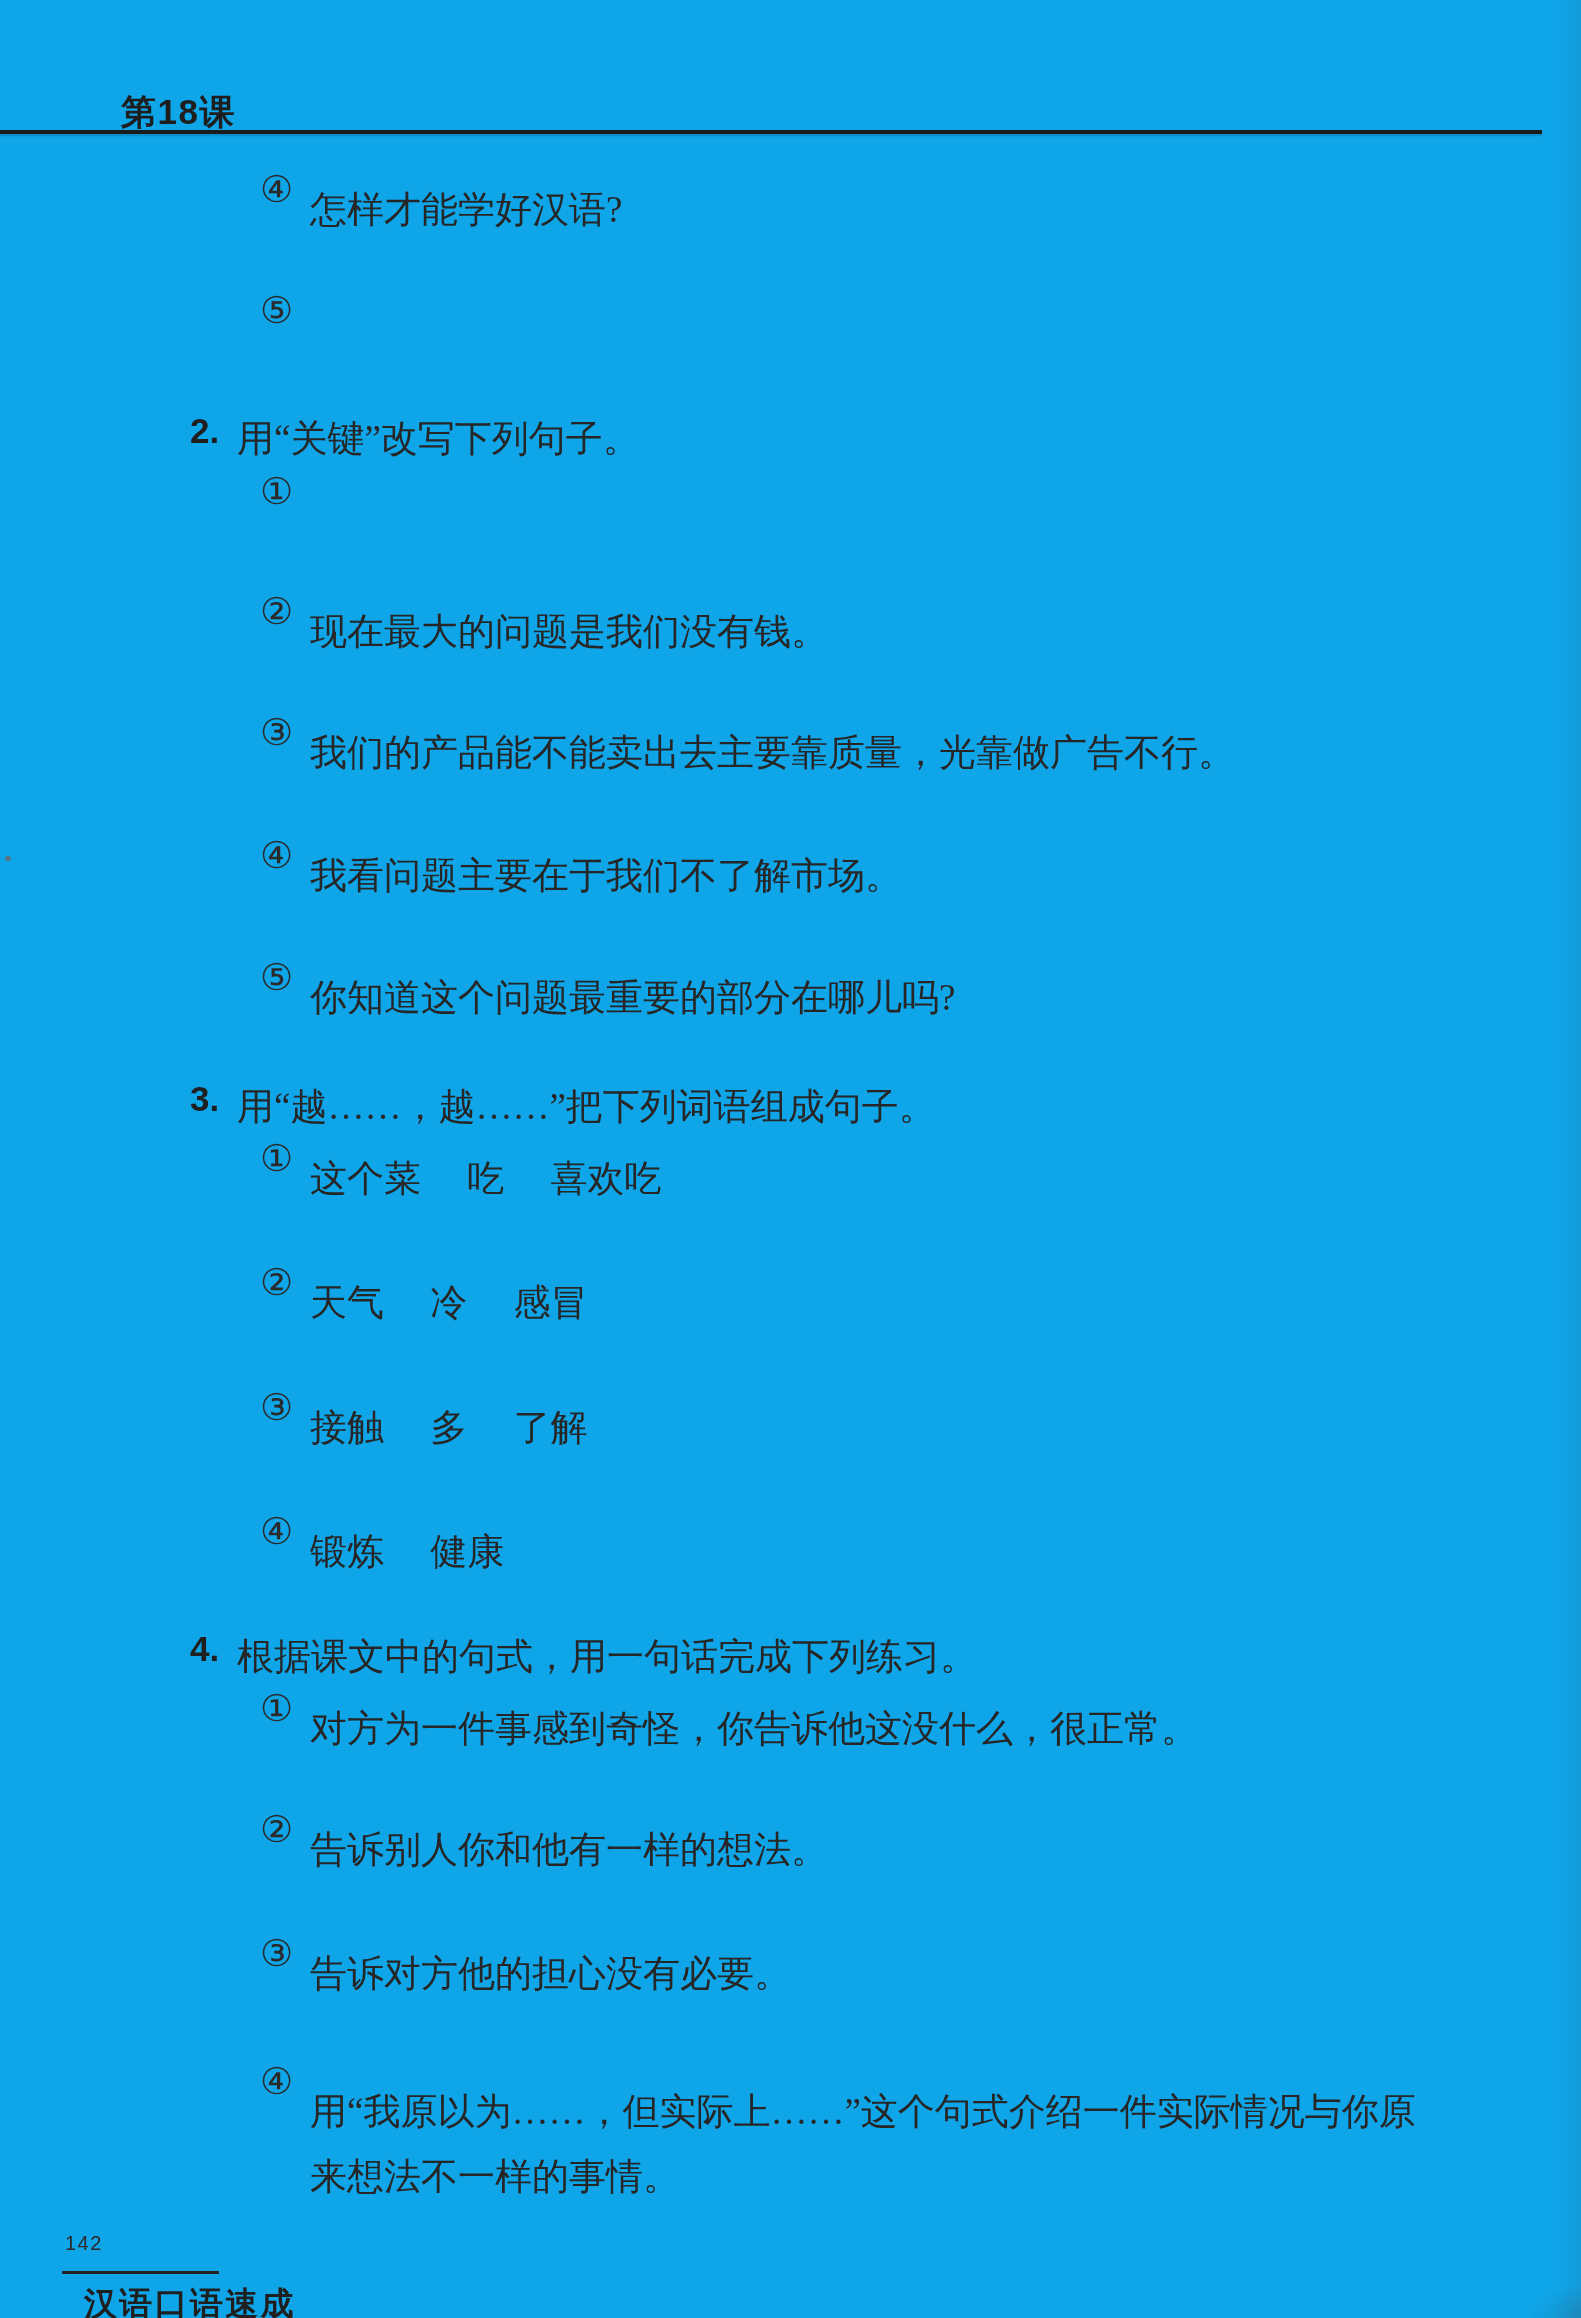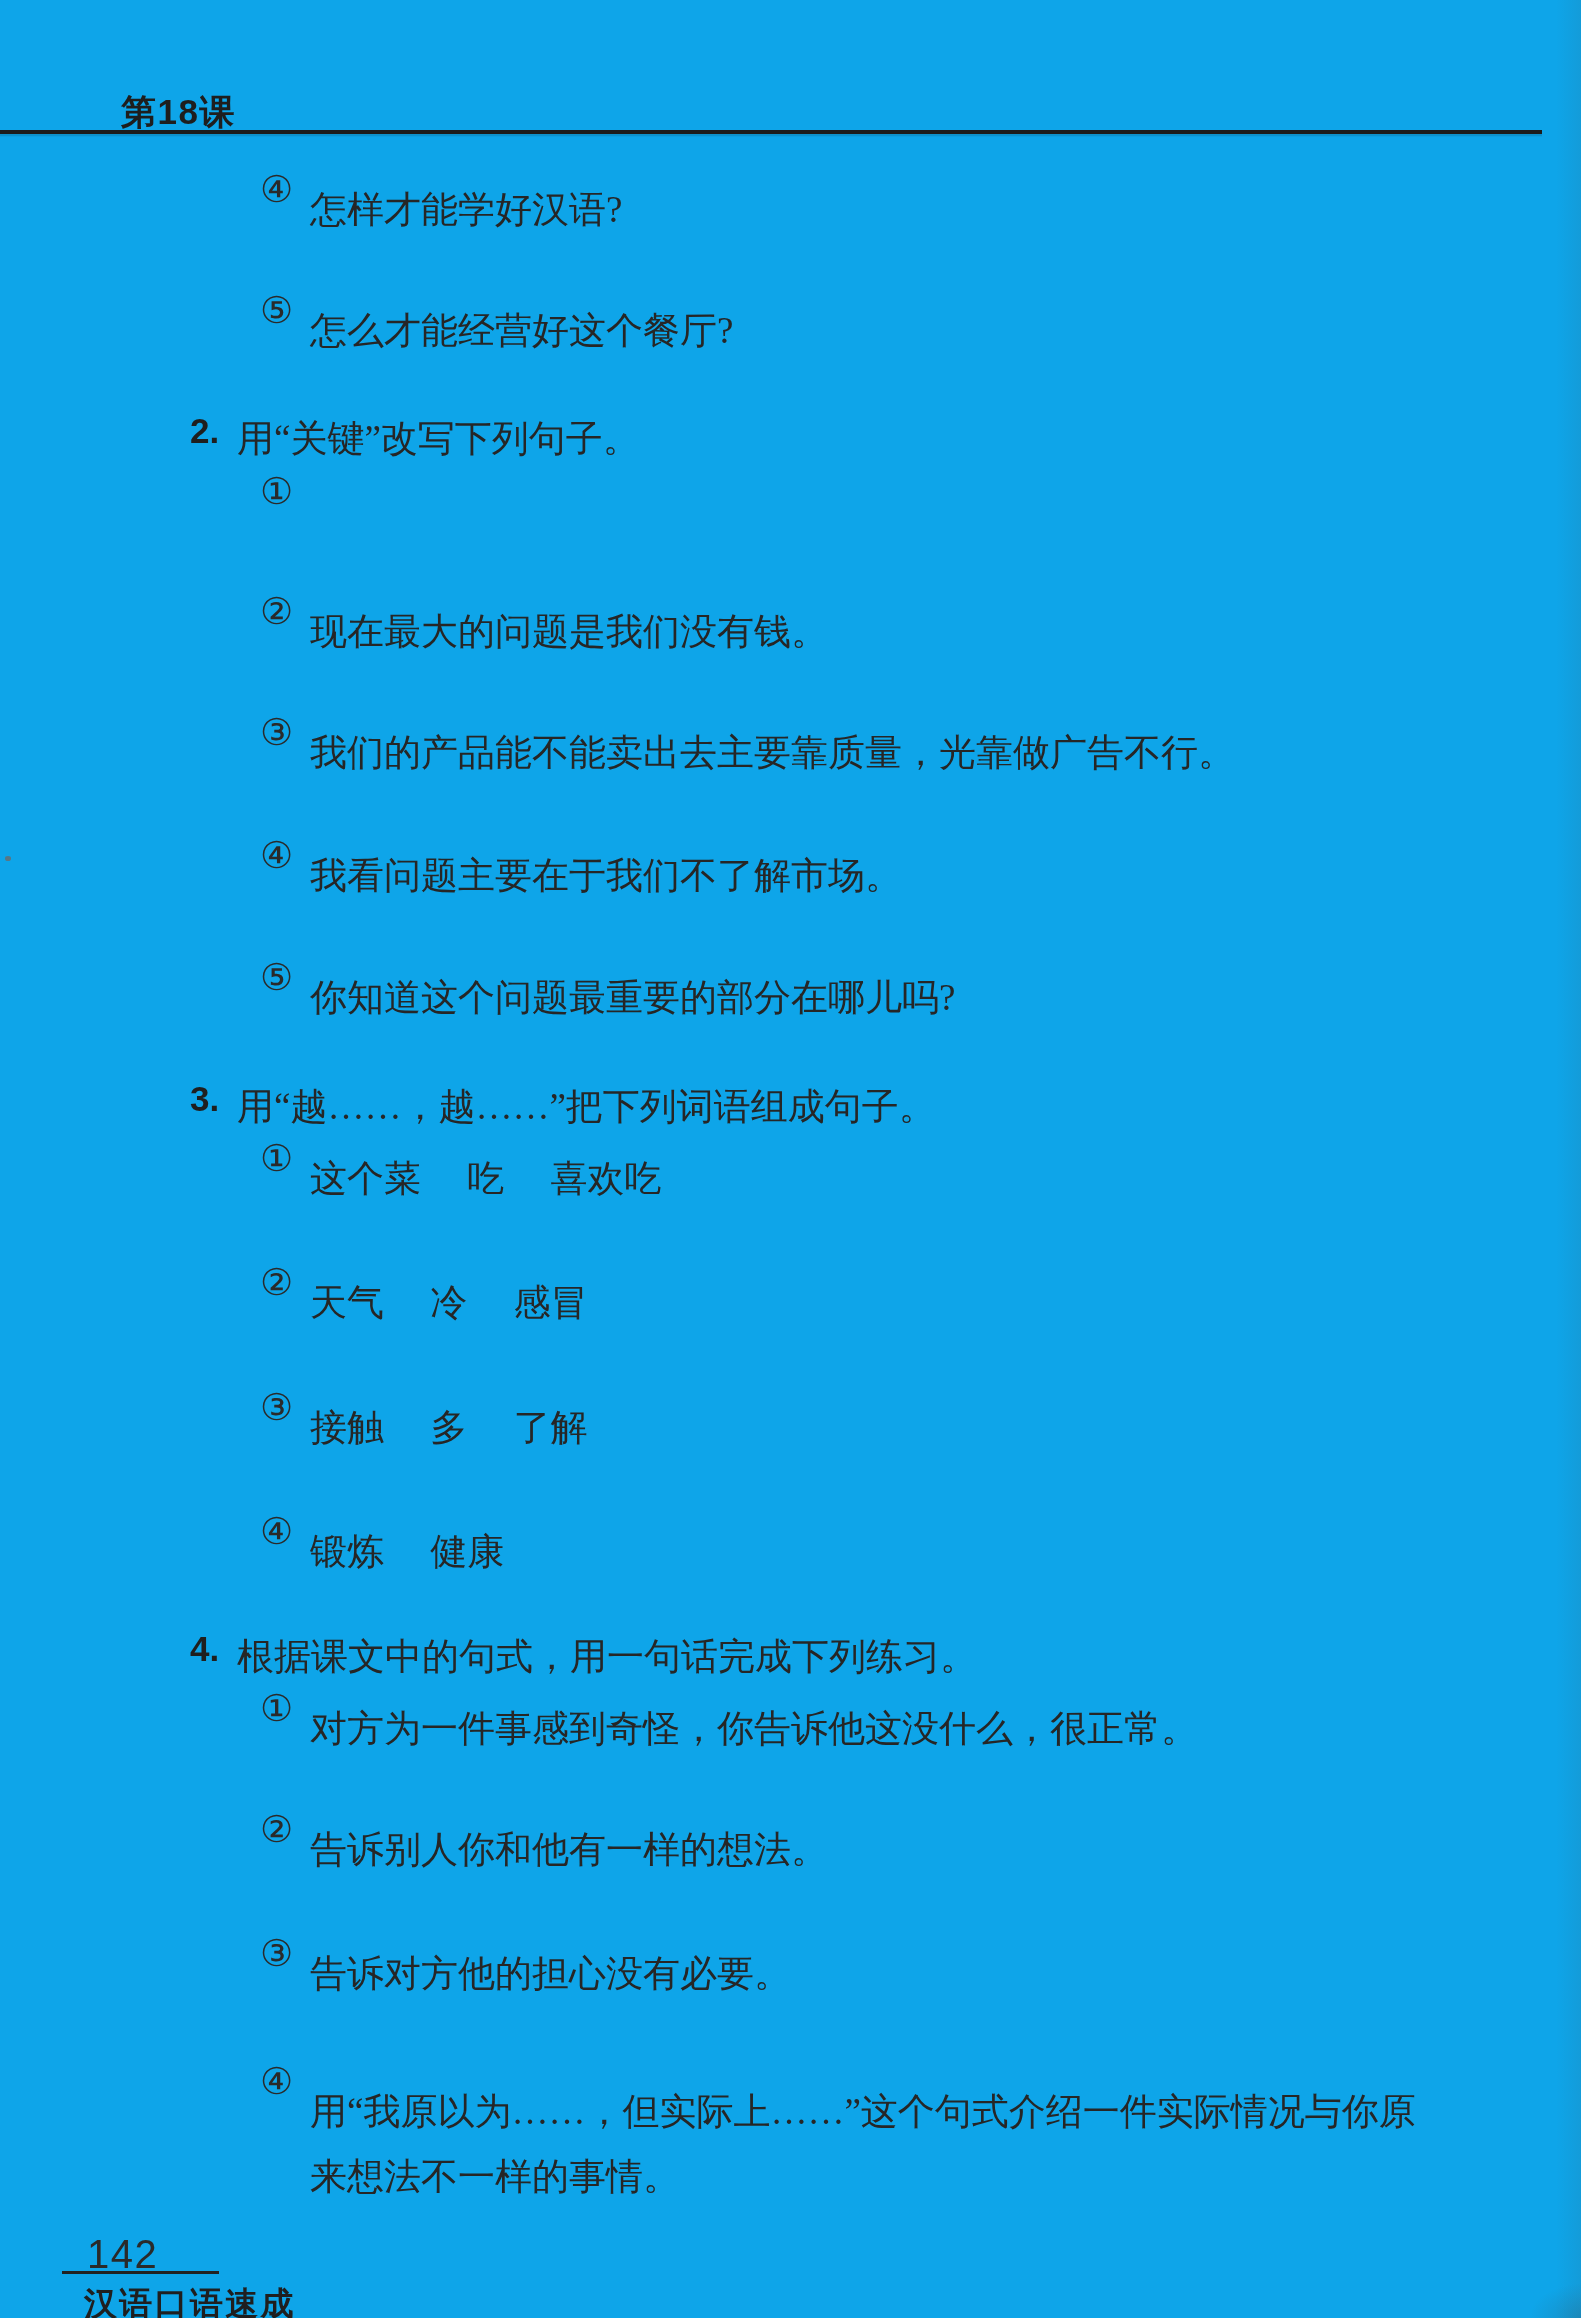--- a/index.html
+++ b/index.html
@@ -66,24 +66,24 @@
   .exercise-head .sec-title { color: #262626; margin-top: 9px; }
   .item.wrap { white-space: normal; }
   .item.wrap .txt {
     width: 1130px;
     white-space: normal;
     line-height: 65px;
   }
   
   .footer-page-num {
     position: absolute;
-    left: 87px;
+    left: 65px;
     top: 2232px;
     font-family: "Liberation Sans", sans-serif;
-    font-size: 40px;
+    font-size: 20px;
     color: #2a2a2a;
     letter-spacing: 1.5px;
     text-align: right;
   }
   .footer-rule {
     position: absolute;
     left: 62px;
     top: 2271px;
     width: 157px;
     height: 3px;
@@ -135,21 +135,20 @@
 
   <div class="lesson-header">第18课</div>
   <div class="header-rule"></div>
 
   <div class="line item" style="top:167px">
     <span class="num">④</span>
     <span class="txt">怎样才能学好汉语?</span>
   </div>
   <div class="line item" style="top:288px">
     <span class="num">⑤</span>
-    <span class="txt">怎么才能经营好这个餐厅?</span>
   </div>
 
   <div class="line exercise-head" style="top:407px">
     <span class="sec-num">2.</span>
     <span class="sec-title">用“关键”改写下列句子。</span>
   </div>
   <div class="line item" style="top:469px">
     <span class="num">①</span>
   </div>
   <div class="line item" style="top:589px">

